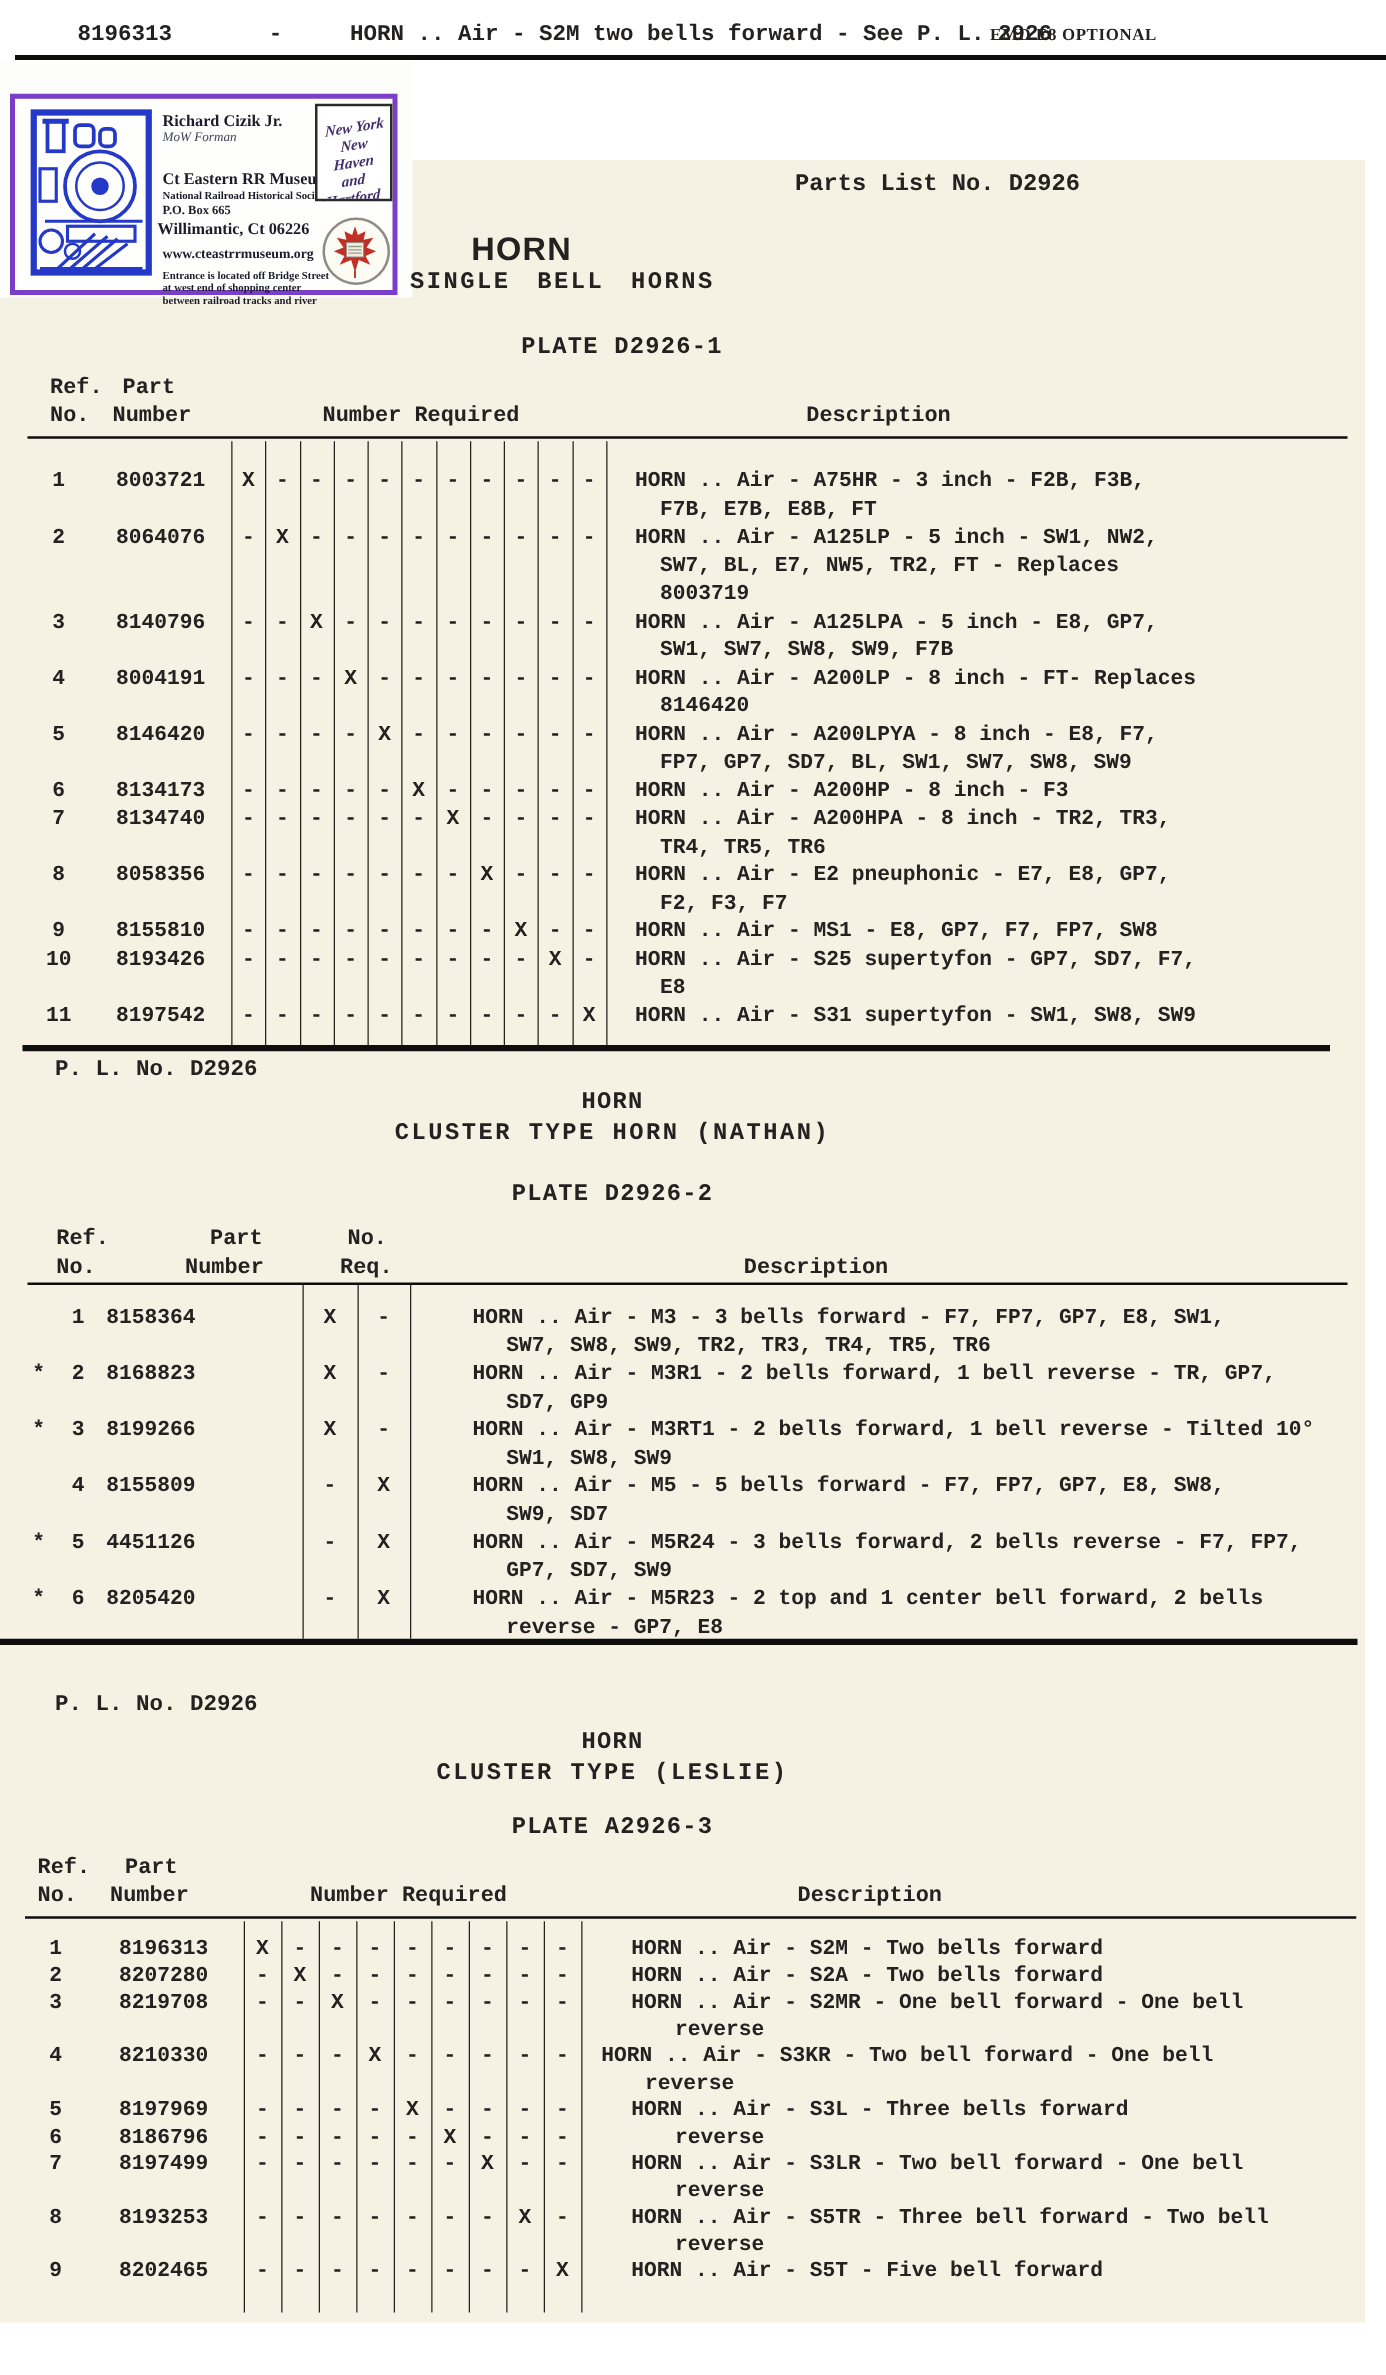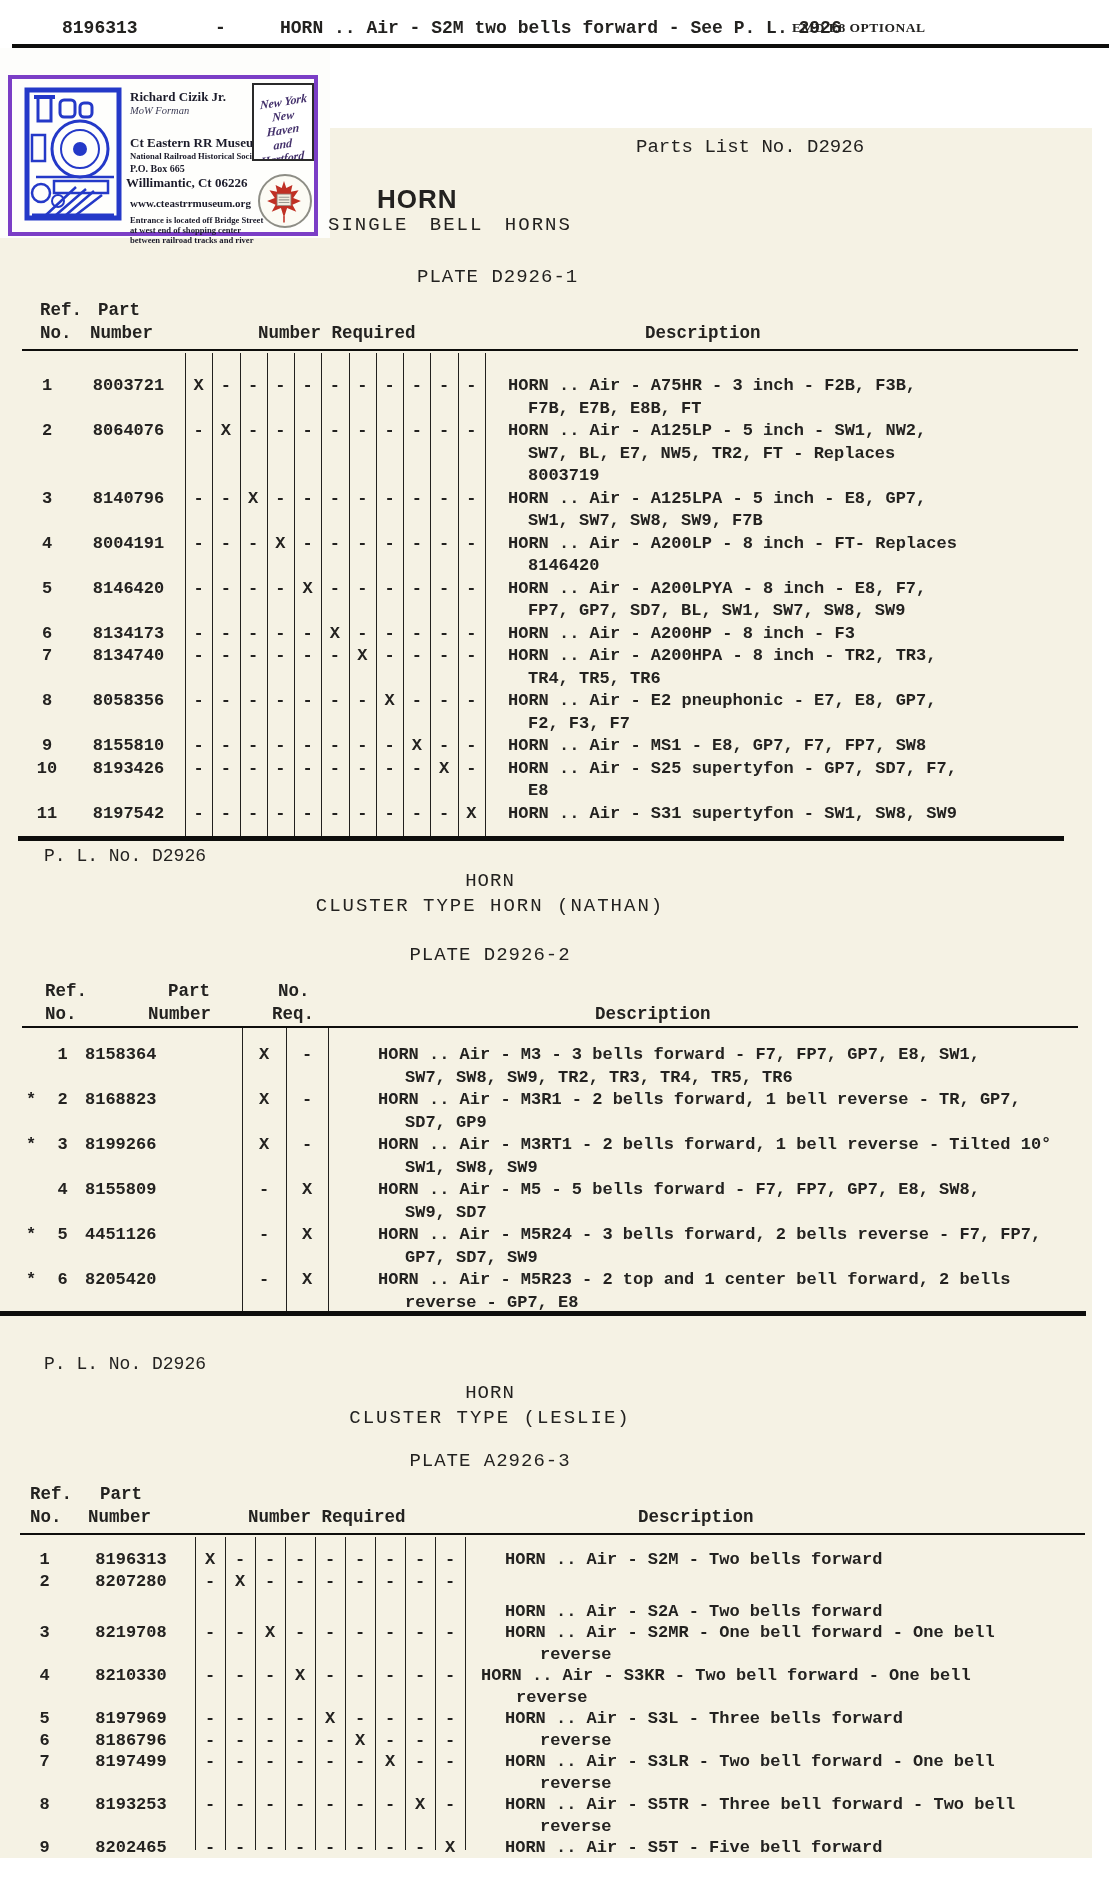--- a/index.html
+++ b/index.html
@@ -31,21 +31,21 @@
   .st-e1{left:118px;top:136px;font-size:8.6px;font-weight:bold;}
   .st-e2{left:118px;top:146px;font-size:8.6px;font-weight:bold;}
   .st-e3{left:118px;top:156px;font-size:8.6px;font-weight:bold;}
   .nynh{position:absolute;left:240px;top:4px;width:58px;height:74px;background:#fff;border:2px solid #2a2a2a;overflow:hidden;}
   .nynh-in{position:absolute;left:1px;top:10px;width:56px;transform:rotate(-9deg) skewX(-10deg);
            font-family:"Liberation Serif",serif;font-style:italic;font-weight:bold;color:#43306b;
            font-size:12px;line-height:14px;text-align:center;}
   .leaf{position:absolute;left:246px;top:95px;width:50px;height:50px;border:2px solid #8d8d85;border-radius:50%;background:#fcfbf4;}
 
   
-  .mono-b{font-weight:normal;font-family:"Liberation Mono","DejaVu Sans Mono",monospace;white-space:nowrap;}
+  .mono-b{font-weight:bold;font-family:"Liberation Mono","DejaVu Sans Mono",monospace;white-space:nowrap;}
   .pl-no{font-size:18px;}
   .big-horn{font-family:"Liberation Sans","DejaVu Sans",sans-serif;font-weight:bold;font-size:26px;letter-spacing:1px;}
   .sec-title{font-size:19px;letter-spacing:1px;}
   .ctr{width:980px;text-align:center;}
 
   
   .th{font-size:17.5px;font-weight:bold;white-space:nowrap;position:absolute;}
   .tbody{position:absolute;font-size:17px;font-weight:bold;}
   .vline{position:absolute;top:0;bottom:0;width:1px;background:#22211e;}
   .trow{display:flex;align-items:flex-start;position:relative;}
@@ -515,21 +515,21 @@
           <span class="mark" style="width: 30px;">-</span>
           <span class="mark" style="width: 30px;">X</span>
           <span class="mark" style="width: 30px;">-</span>
           <span class="mark" style="width: 30px;">-</span>
           <span class="mark" style="width: 30px;">-</span>
           <span class="mark" style="width: 30px;">-</span>
           <span class="mark" style="width: 30px;">-</span>
           <span class="mark" style="width: 30px;">-</span>
           <span class="mark" style="width: 30px;">-</span>
         </span>
-        <span class="c-desc" style="padding-left: 40px; margin-top: 30px;">
+        <span class="c-desc" style="padding-left: 40px;">
           <div>HORN .. Air - S2A - Two bells forward</div>
         </span>
       </div>
       <div class="trow">
         <span class="c-ref" style="width: 45px;">3</span>
         <span class="c-part" style="width: 128px;">8219708</span>
         <span class="c-marks" style="width: 270px;">
           <span class="mark" style="width: 30px;">-</span>
           <span class="mark" style="width: 30px;">-</span>
           <span class="mark" style="width: 30px;">X</span>

